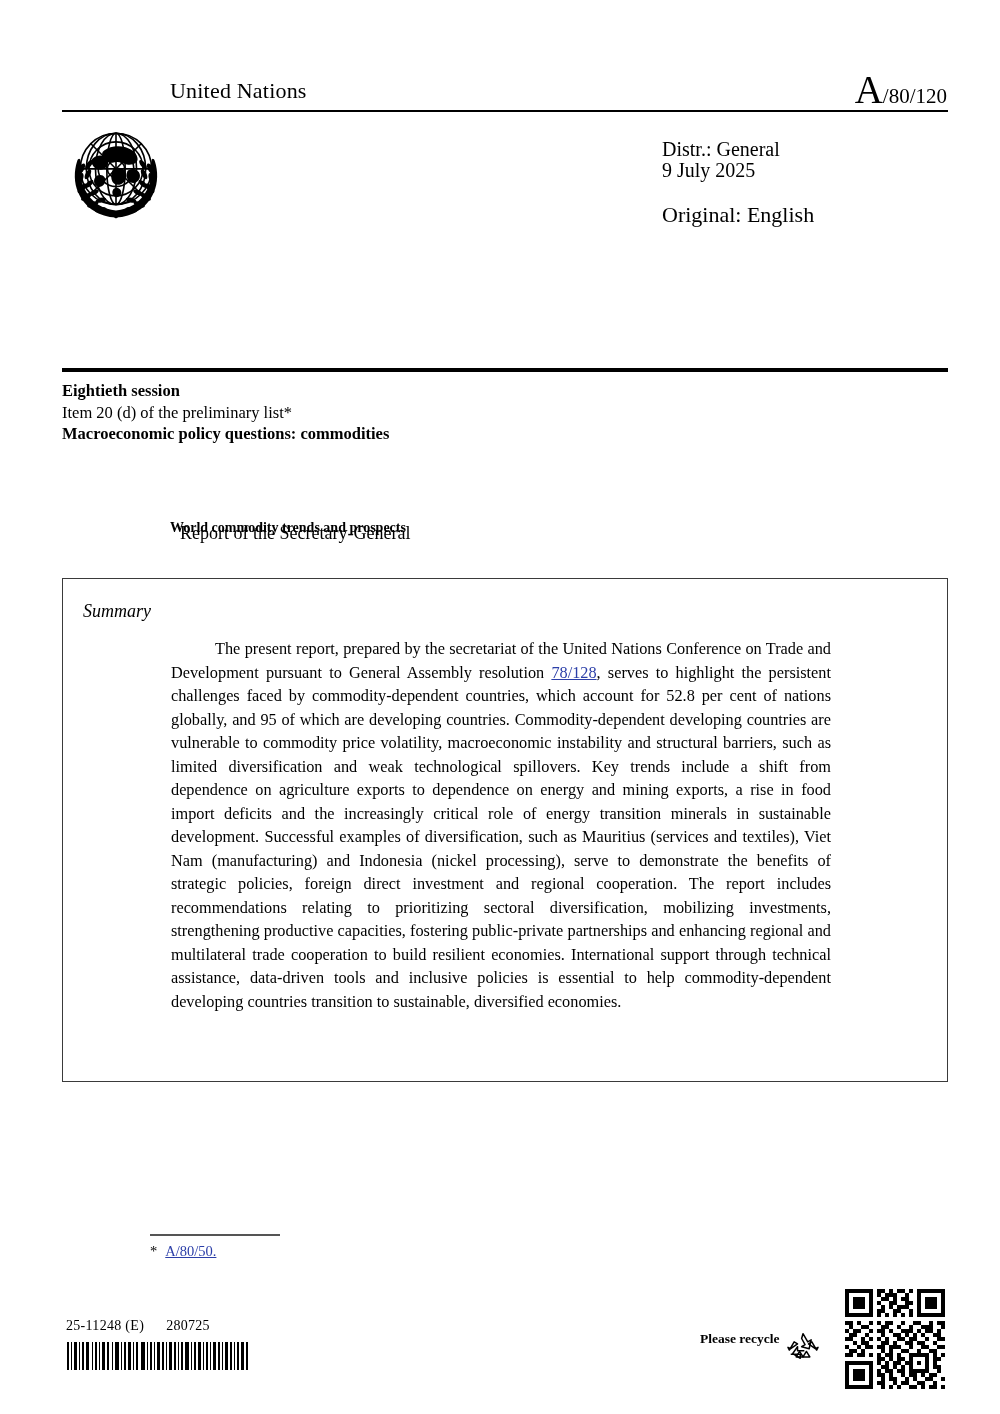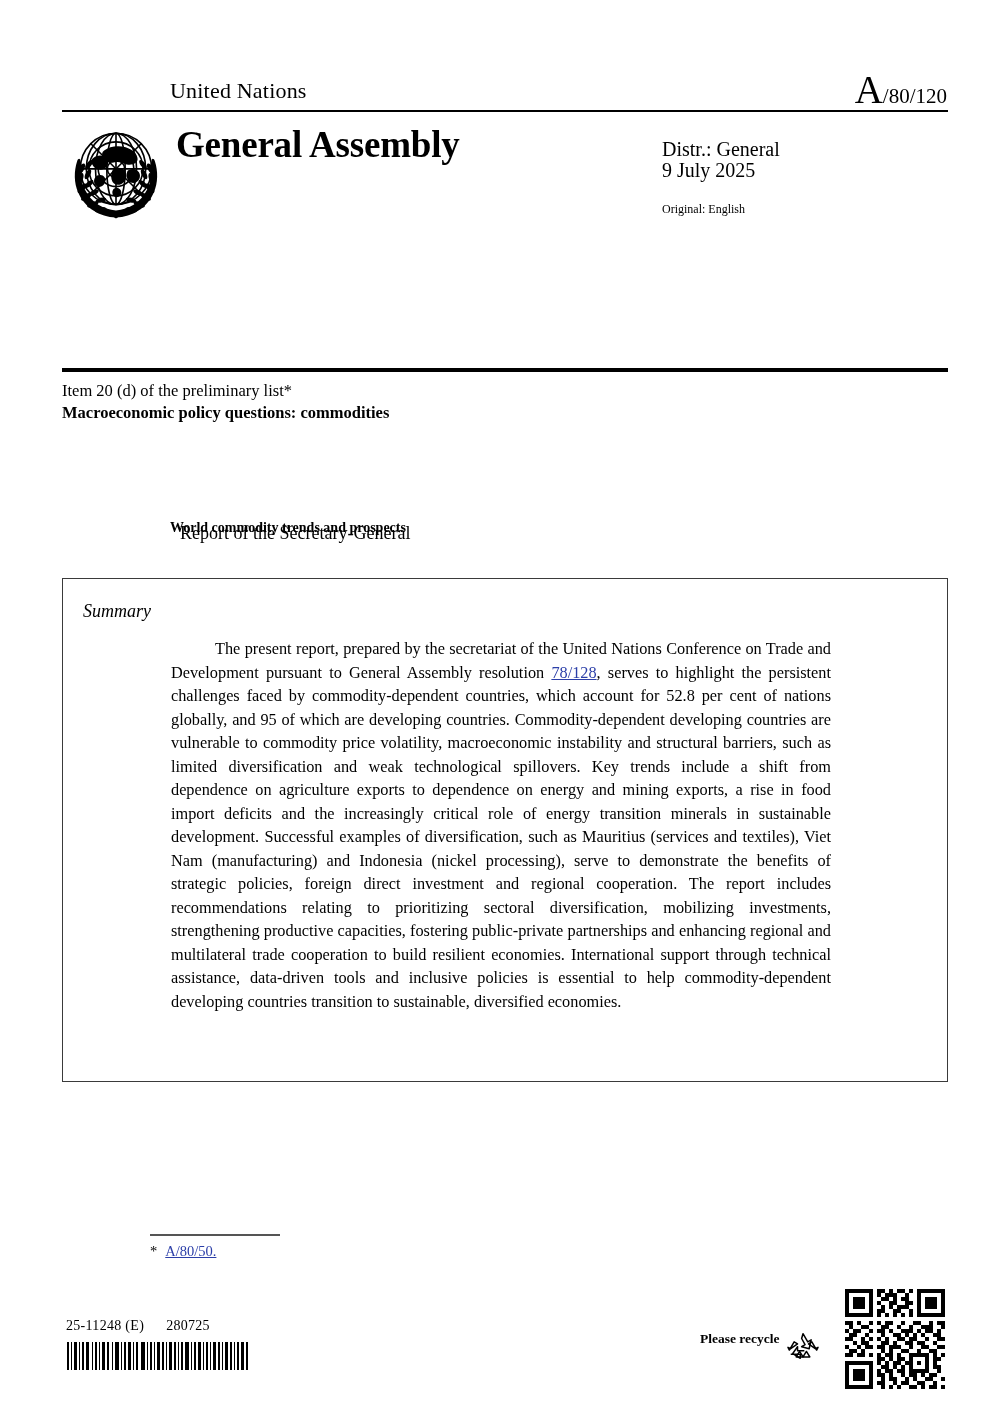--- a/index.html
+++ b/index.html
@@ -83,21 +83,21 @@
     left: 662px;
     top: 139px;
     font-size: 20px;
     line-height: 21px;
     white-space: nowrap;
   }
   .hdr-orig {
     position: absolute;
     left: 662px;
     top: 202px;
-    font-size: 12px;
+    font-size: 22px;
     white-space: nowrap;
   }
 
   
   .rule-thick {
     position: absolute;
     left: 62px;
     top: 368px;
     width: 886px;
     height: 4px;
@@ -291,32 +291,32 @@
         <path d="M78 62 C88 54 104 52 118 56 C130 60 140 68 140 78 C140 86 130 90 120 88 C112 86 106 82 98 84 C88 86 80 82 76 74 C73 69 74 65 78 62 Z"></path>
         <path d="M58 76 C66 70 76 70 82 76 C88 82 86 92 78 96 C70 100 60 96 56 88 C53 82 54 79 58 76 Z"></path>
         <path d="M96 96 C104 92 114 94 118 102 C122 110 118 120 110 124 C102 128 94 124 92 116 C90 108 92 99 96 96 Z"></path>
         <path d="M124 98 C132 94 142 98 144 106 C146 114 140 122 132 122 C124 122 119 115 120 107 C120 102 121 99 124 98 Z"></path>
         <path d="M68 108 C76 106 82 112 80 120 C78 128 70 132 64 128 C58 124 58 114 63 110 C65 108 66 108 68 108 Z"></path>
         <path d="M98 132 C104 130 110 134 110 140 C110 146 104 150 99 148 C94 146 92 140 94 136 C95 134 96 132 98 132 Z"></path>
       </g>
     </svg>
   </div>
 
-  <div class="hdr-ga">General Assembly</div>
 
   <div class="hdr-distr">
     <div>Distr.: General</div>
     <div>9 July 2025</div>
   </div>
 
   <div class="hdr-orig">Original: English</div>
 
   <div class="rule-thick"></div>
 
   <div class="session-block">
+    <div class="b">Eightieth session</div>
     <div>Item 20 (d) of the preliminary list*</div>
     <div class="b">Macroeconomic policy questions: commodities</div>
   </div>
 
   <div class="doc-title">World commodity trends and prospects</div>
   <div class="doc-subtitle">Report of the Secretary-General</div>
 
   <div class="summary-box">
     <div class="summary-label">Summary</div>
     <div class="summary-text"><span>The present report, prepared by the secretariat of the United Nations Conference on Trade and Development pursuant to General Assembly resolution </span><a class="lnk" href="#">78/128</a><span>, serves to highlight the persistent challenges faced by commodity-dependent countries, which account for 52.8 per cent of nations globally, and 95 of which are developing countries. Commodity-dependent developing countries are vulnerable to commodity price volatility, macroeconomic instability and structural barriers, such as limited diversification and weak technological spillovers. Key trends include a shift from dependence on agriculture exports to dependence on energy and mining exports, a rise in food import deficits and the increasingly critical role of energy transition minerals in sustainable development. Successful examples of diversification, such as Mauritius (services and textiles), Viet Nam (manufacturing) and Indonesia (nickel processing), serve to demonstrate the benefits of strategic policies, foreign direct investment and regional cooperation. The report includes recommendations relating to prioritizing sectoral diversification, mobilizing investments, strengthening productive capacities, fostering public-private partnerships and enhancing regional and multilateral trade cooperation to build resilient economies. International support through technical assistance, data-driven tools and inclusive policies is essential to help commodity-dependent developing countries transition to sustainable, diversified economies.</span></div>

